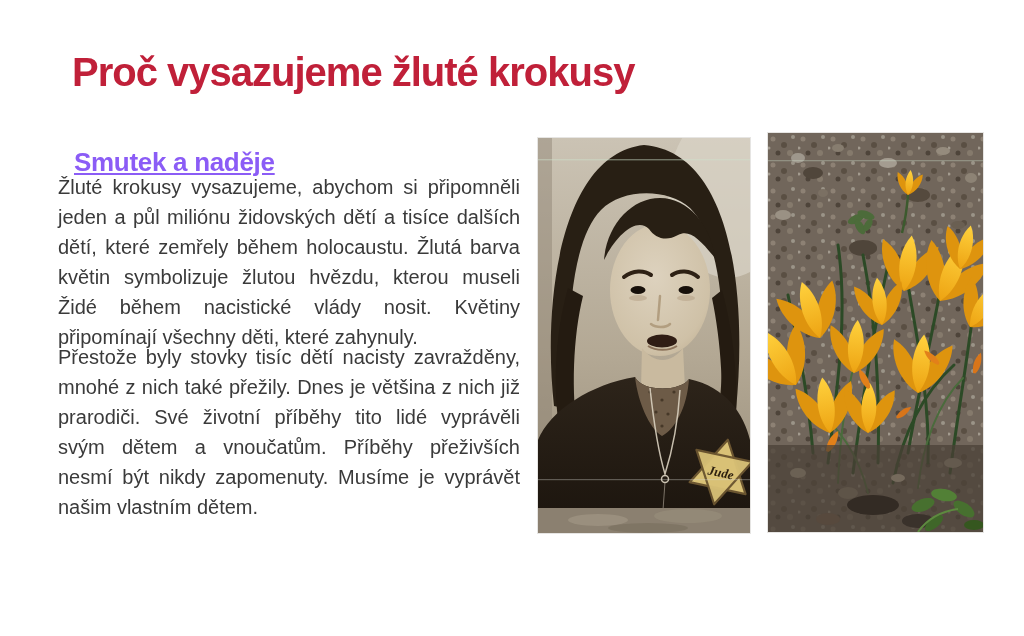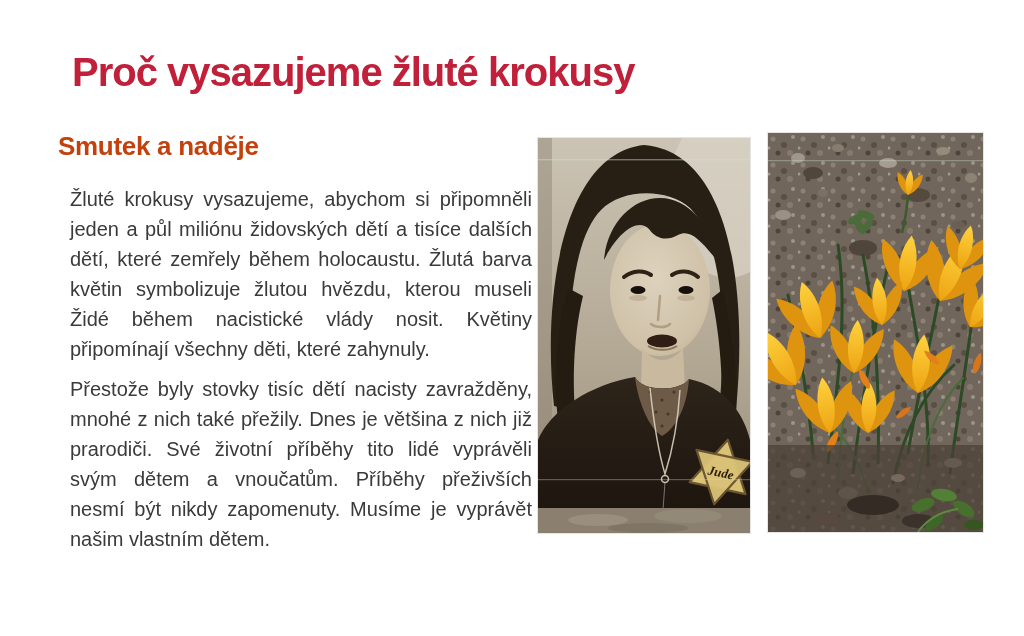--- a/index.html
+++ b/index.html
@@ -11,33 +11,34 @@
     overflow: hidden;
   }
   .page-title {
     position: absolute; left: 62px; top: 40px;
     margin: 10px;
     font-size: 40px; font-weight: bold; letter-spacing: -1px;
     color: #c02039;
   }
   .section-heading {
     position: absolute; left: 58px; top: 131px;
-    margin: 0;
+    margin: 16px;
     font-size: 26px; font-weight: bold; letter-spacing: -0.3px;
-    color: #c2410c;
+    color: #8b5cf6;
+    text-decoration: underline;
   }
   .body-para {
     position: absolute; left: 58px; width: 462px;
-    margin: 12px;
+    margin: 0;
     font-size: 20px; line-height: 30px;
     color: #3a3a3a;
     text-align: justify;
   }
   .p1 { top: 172px; }
-  .p2 { top: 362px; }
+  .p2 { top: 342px; }
   figure.photo { position: absolute; margin: 0; box-shadow: 0 0 0 1px rgba(90,80,70,0.15); }
   figure.photo svg { display: block; }
   .photo-girl  { left: 538px; top: 138px; width: 212px; height: 395px; }
   .photo-crocus{ left: 768px; top: 133px; width: 215px; height: 399px; }
 </style>
 </head>
 <body>
 
 <main>
 

